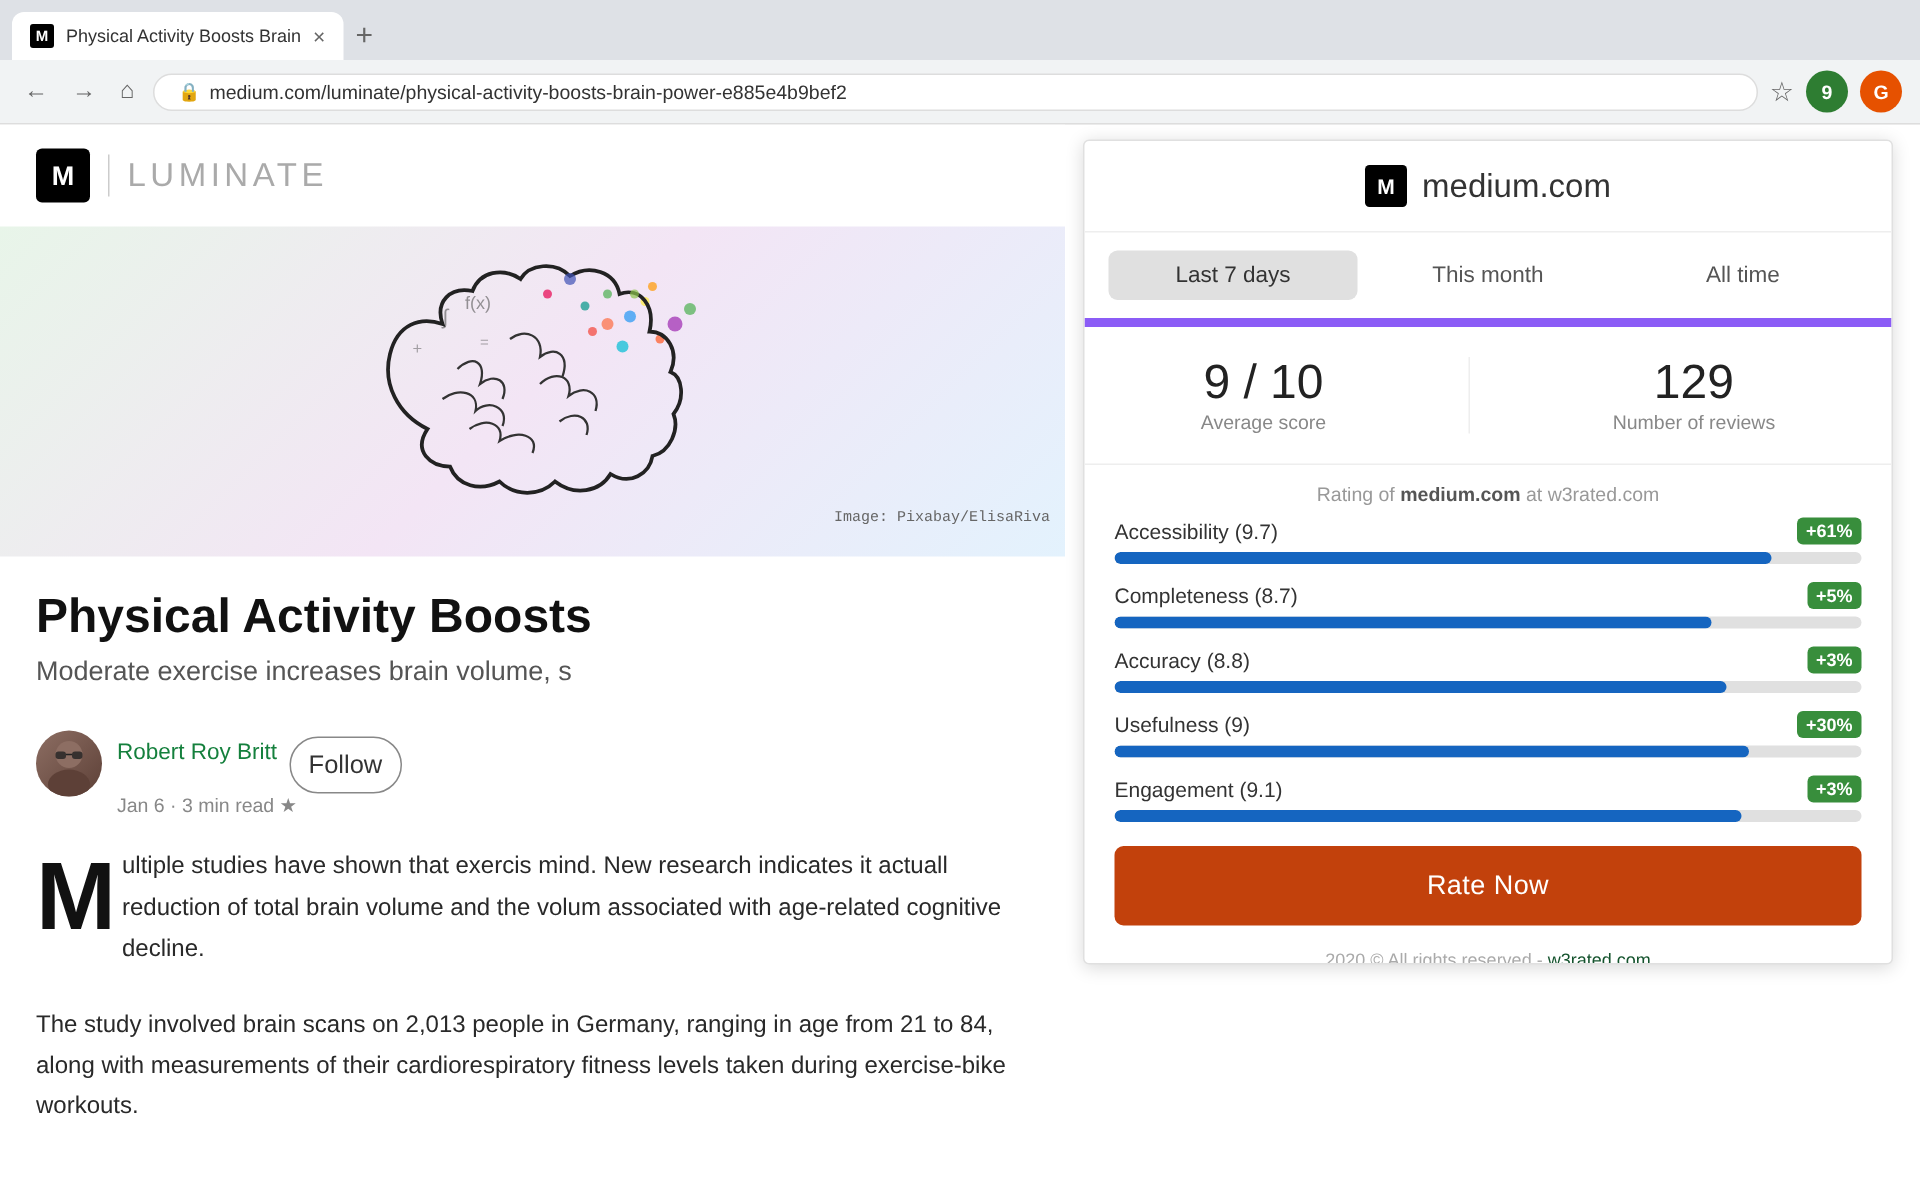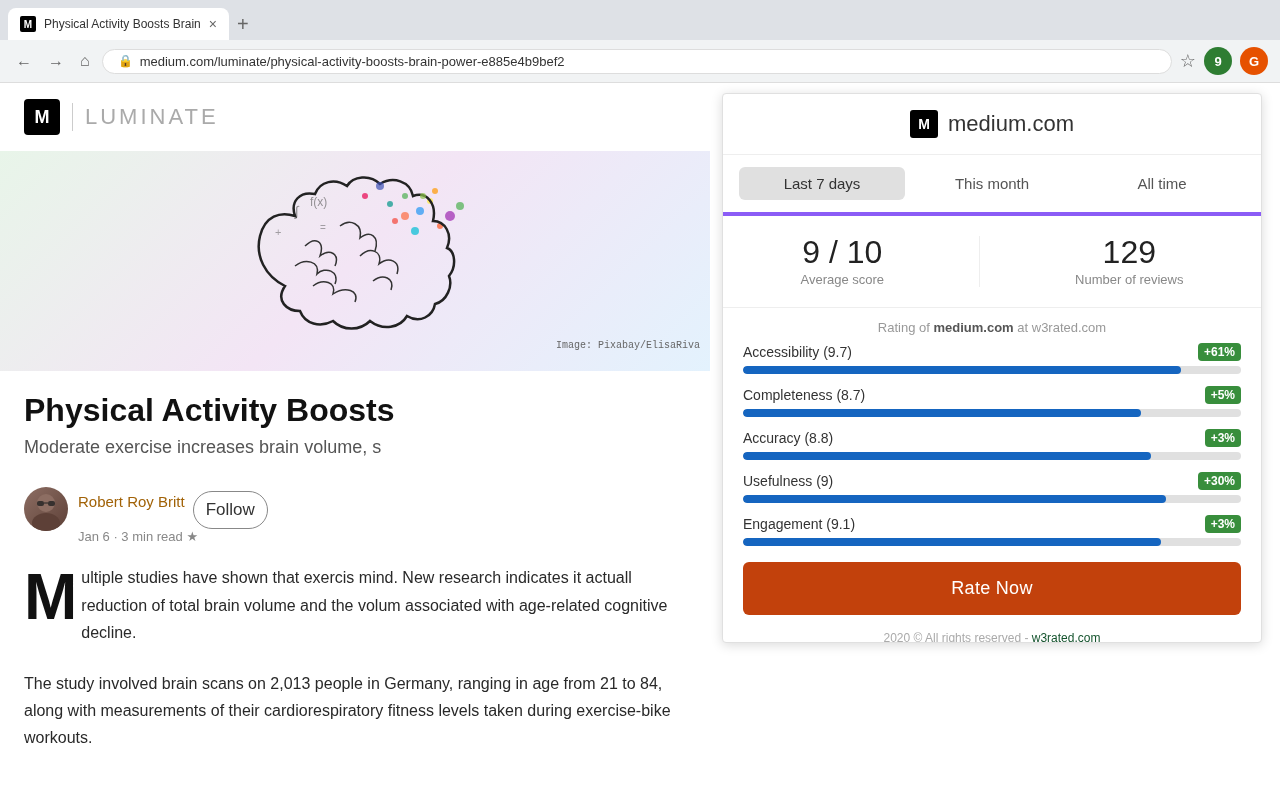--- a/index.html
+++ b/index.html
@@ -232,21 +232,21 @@
       border-radius: 50%;
       background: linear-gradient(135deg, #8d6e63, #5d4037);
       overflow: hidden;
       display: flex;
       align-items: center;
       justify-content: center;
     }
     .author-name {
       font-size: 15px;
       font-weight: 500;
-      color: #a16207;
+      color: #15803d;
     }
     .follow-btn {
       background: #fff;
       border: 1px solid #888;
       border-radius: 20px;
       padding: 8px 12px;
       font-size: 17px;
       cursor: pointer;
       color: #333;
       margin-top: 17px;
@@ -318,21 +318,21 @@
       font-weight: 400;
     }
 
     
     .time-tabs {
       display: flex;
       align-items: flex-start;
       justify-content: center;
       padding: 12px 16px;
       gap: 4px;
-      border-bottom: 4px solid #8b5cf6;
+      border-bottom: 6px solid #8b5cf6;
     }
     .time-tab {
       flex: 1;
       padding: 8px 16px;
       border-radius: 6px;
       font-size: 15px;
       text-align: center;
       cursor: pointer;
       color: #555;
       border: none;

